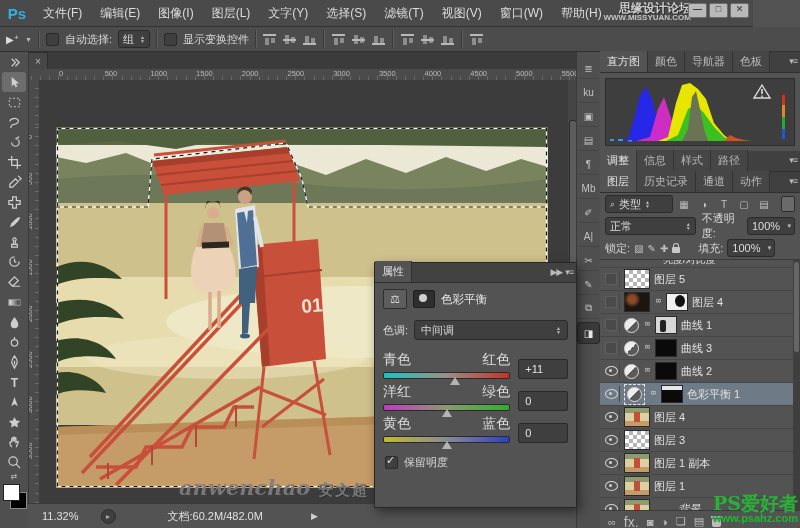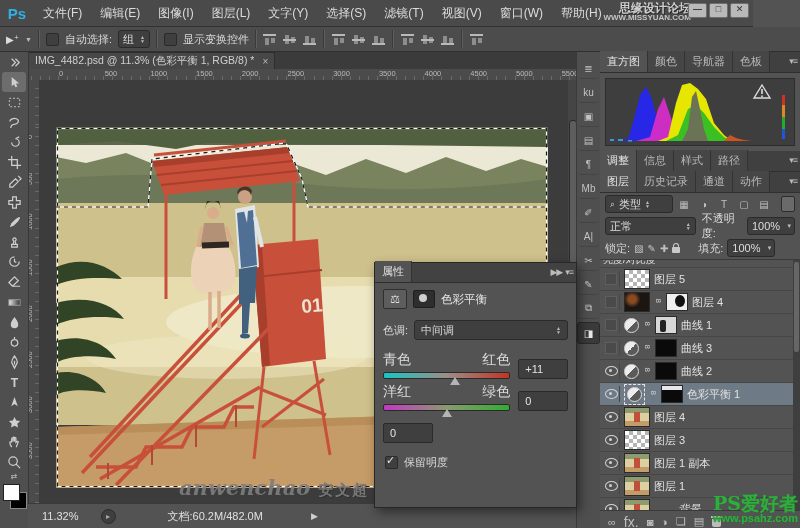--- a/index.html
+++ b/index.html
@@ -214,21 +214,20 @@
       <span class="alicon" style="background: linear-gradient(rgb(204, 204, 204), rgb(204, 204, 204)) 0px 0px / 13px 2px no-repeat, linear-gradient(rgb(153, 153, 153), rgb(153, 153, 153)) 2px 4px / 4px 7px no-repeat, linear-gradient(rgb(153, 153, 153), rgb(153, 153, 153)) 8px 4px / 4px 5px no-repeat;"></span>
       <span class="alicon" style="background: linear-gradient(rgb(204, 204, 204), rgb(204, 204, 204)) 0px 5px / 13px 2px no-repeat, linear-gradient(rgb(153, 153, 153), rgb(153, 153, 153)) 2px 1px / 4px 9px no-repeat, linear-gradient(rgb(153, 153, 153), rgb(153, 153, 153)) 8px 3px / 4px 6px no-repeat;"></span>
       <span class="alicon" style="background: linear-gradient(rgb(204, 204, 204), rgb(204, 204, 204)) 0px 9px / 13px 2px no-repeat, linear-gradient(rgb(153, 153, 153), rgb(153, 153, 153)) 2px 2px / 4px 7px no-repeat, linear-gradient(rgb(153, 153, 153), rgb(153, 153, 153)) 8px 4px / 4px 5px no-repeat;"></span>
       <span class="vsep"></span>
       <span class="alicon" style="background: linear-gradient(rgb(204, 204, 204), rgb(204, 204, 204)) 0px 0px / 13px 2px no-repeat, linear-gradient(rgb(153, 153, 153), rgb(153, 153, 153)) 2px 4px / 4px 7px no-repeat, linear-gradient(rgb(153, 153, 153), rgb(153, 153, 153)) 8px 4px / 4px 5px no-repeat;"></span>
     </div>
 </div>
 
 <div id="tabbar" class="abs">
   <div id="doctab">
-    <span>IMG_4482.psd @ 11.3% (色彩平衡 1, RGB/8) *</span>
     <span class="x">×</span>
   </div>
 </div>
 <div id="hruler" class="abs">
     <span class="hrlab" style="left: 31px;">0</span>
     <span class="hrlab" style="left: 76.7px;">500</span>
     <span class="hrlab" style="left: 122.4px;">1000</span>
     <span class="hrlab" style="left: 168.1px;">1500</span>
     <span class="hrlab" style="left: 213.8px;">2000</span>
     <span class="hrlab" style="left: 259.5px;">2500</span>
@@ -571,21 +570,21 @@
     <span class="lockshape"></span>
     <span style="margin-left:14px;">填充:</span>
     <span class="dd" style="width:38px;justify-content:space-between;">
       <span>100%</span>
       <span style="font-size:6px;color:#bbb;">▼</span>
     </span>
   </div>
 
   <div id="layers-list">
     <div class="layer-row" style="height: 7px; overflow: hidden; align-items: flex-end;">
-        <span class="lname" style="font-size: 10px;">亮度/对比度</span>
+        <span class="lname" style="margin-left: 60px; font-size: 10px;">亮度/对比度</span>
       </div>
       <div class="layer-row">
         <div class="eyebox">
           <span class="hiddenbox"></span>
         </div>
         <span class="thumb checker"></span>
         <span class="lname">图层 5</span>
       </div>
       <div class="layer-row">
         <div class="eyebox">
@@ -728,20 +727,29 @@
             <span>洋红</span>
             <span>绿色</span>
           </div>
           <div class="track magenta-green">
             <div class="thumb-tri" style="left: 50%;"></div>
           </div>
         </div>
         <div class="valbox">0</div>
       </div>
       <div class="slider-block">
+        <div class="slider-left">
+          <div class="slabels">
+            <span>黄色</span>
+            <span>蓝色</span>
+          </div>
+          <div class="track yellow-blue">
+            <div class="thumb-tri" style="left: 50%;"></div>
+          </div>
+        </div>
         <div class="valbox">0</div>
       </div>
     </div>
   <div id="preserve-row">
     <span class="checkbox on"></span>
     <span>保留明度</span>
   </div>
 </div>
 
 </body></html>

